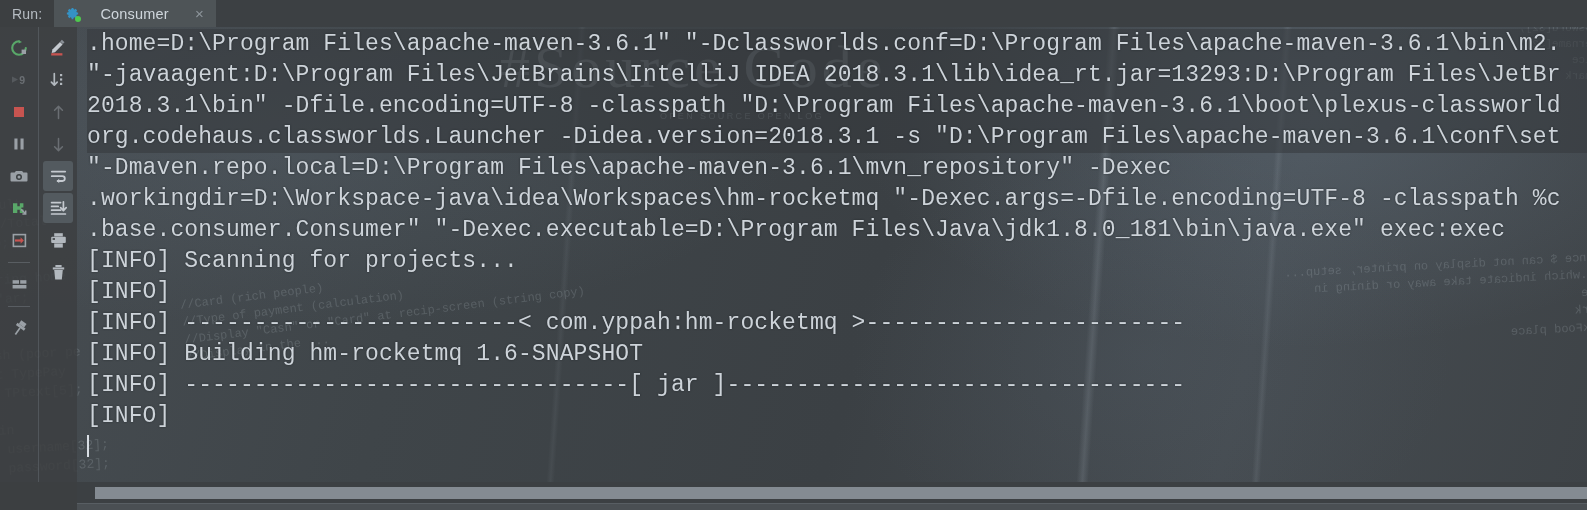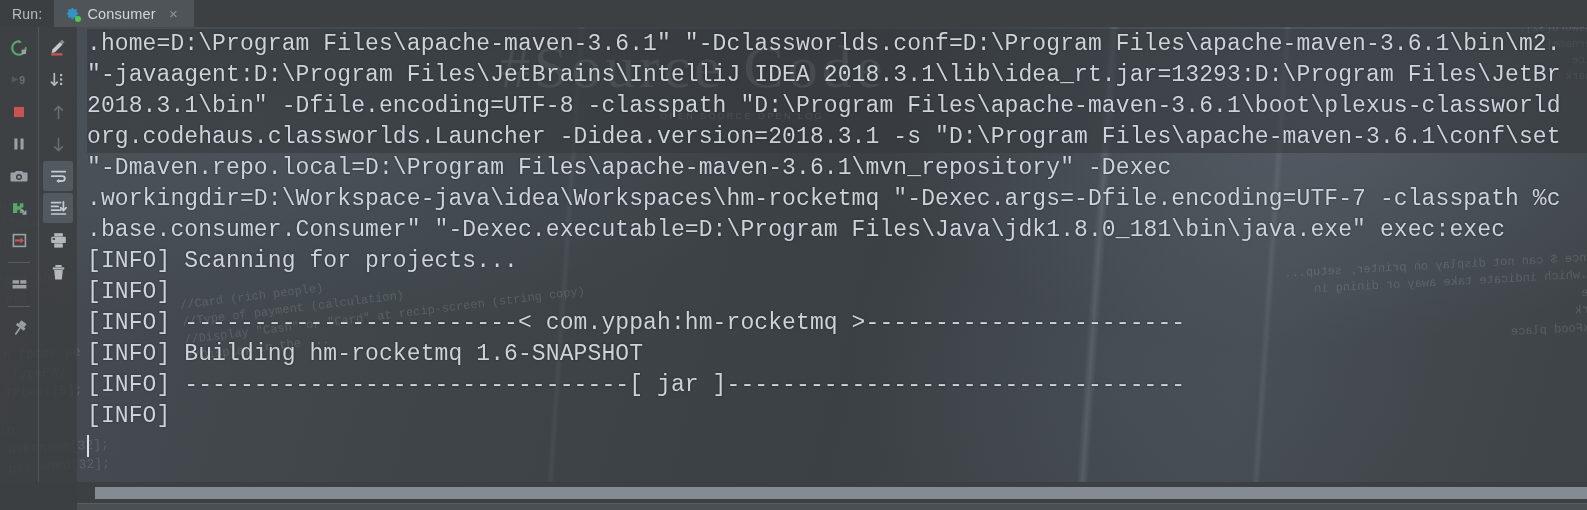--- a/index.html
+++ b/index.html
@@ -33,21 +33,21 @@
   }
   #tabbar-runlabel {
     display: flex; align-items: center;
     padding: 0 12px 0 12px;
     font-size: 14px;
     color: #b6bcc2;
     letter-spacing: .2px;
     background: #3c3f41;
   }
   .run-tab {
-    display: flex; align-items: center; gap: 7px;
+    display: flex; align-items: center; gap: 20px;
     padding: 0 10px 0 11px;
     background: #4e5457;
     color: #cfd6dc;
     font-size: 14.5px;
     min-width: 140px;
   }
   .run-tab .tab-label { letter-spacing: .2px; }
   .tab-close {
     color: #8d959b; font-size: 15px; line-height: 1;
     margin-left: 4px; padding: 0 2px;
@@ -406,21 +406,21 @@
     </div>
   </div>
 
   <div id="console">
     <div id="console-inner">
       <div class="cline shade">.home=D:\Program Files\apache-maven-3.6.1" "-Dclassworlds.conf=D:\Program Files\apache-maven-3.6.1\bin\m2.</div>
       <div class="cline shade">"-javaagent:D:\Program Files\JetBrains\IntelliJ IDEA 2018.3.1\lib\idea_rt.jar=13293:D:\Program Files\JetBr</div>
       <div class="cline shade">2018.3.1\bin" -Dfile.encoding=UTF-8 -classpath "D:\Program Files\apache-maven-3.6.1\boot\plexus-classworld</div>
       <div class="cline shade">org.codehaus.classworlds.Launcher -Didea.version=2018.3.1 -s "D:\Program Files\apache-maven-3.6.1\conf\set</div>
       <div class="cline">"-Dmaven.repo.local=D:\Program Files\apache-maven-3.6.1\mvn_repository" -Dexec</div>
-      <div class="cline">.workingdir=D:\Workspace-java\idea\Workspaces\hm-rocketmq "-Dexec.args=-Dfile.encoding=UTF-7 -classpath %c</div>
+      <div class="cline">.workingdir=D:\Workspace-java\idea\Workspaces\hm-rocketmq "-Dexec.args=-Dfile.encoding=UTF-8 -classpath %c</div>
       <div class="cline">.base.consumer.Consumer" "-Dexec.executable=D:\Program Files\Java\jdk1.8.0_181\bin\java.exe" exec:exec</div>
       <div class="cline">[INFO] Scanning for projects...</div>
       <div class="cline">[INFO]</div>
       <div class="cline">[INFO] ------------------------&lt; com.yppah:hm-rocketmq &gt;-----------------------</div>
       <div class="cline">[INFO] Building hm-rocketmq 1.6-SNAPSHOT</div>
       <div class="cline">[INFO] --------------------------------[ jar ]---------------------------------</div>
       <div class="cline">[INFO]</div>
       <div class="cline"><span class="caret"></span></div>
     </div>
   </div>

